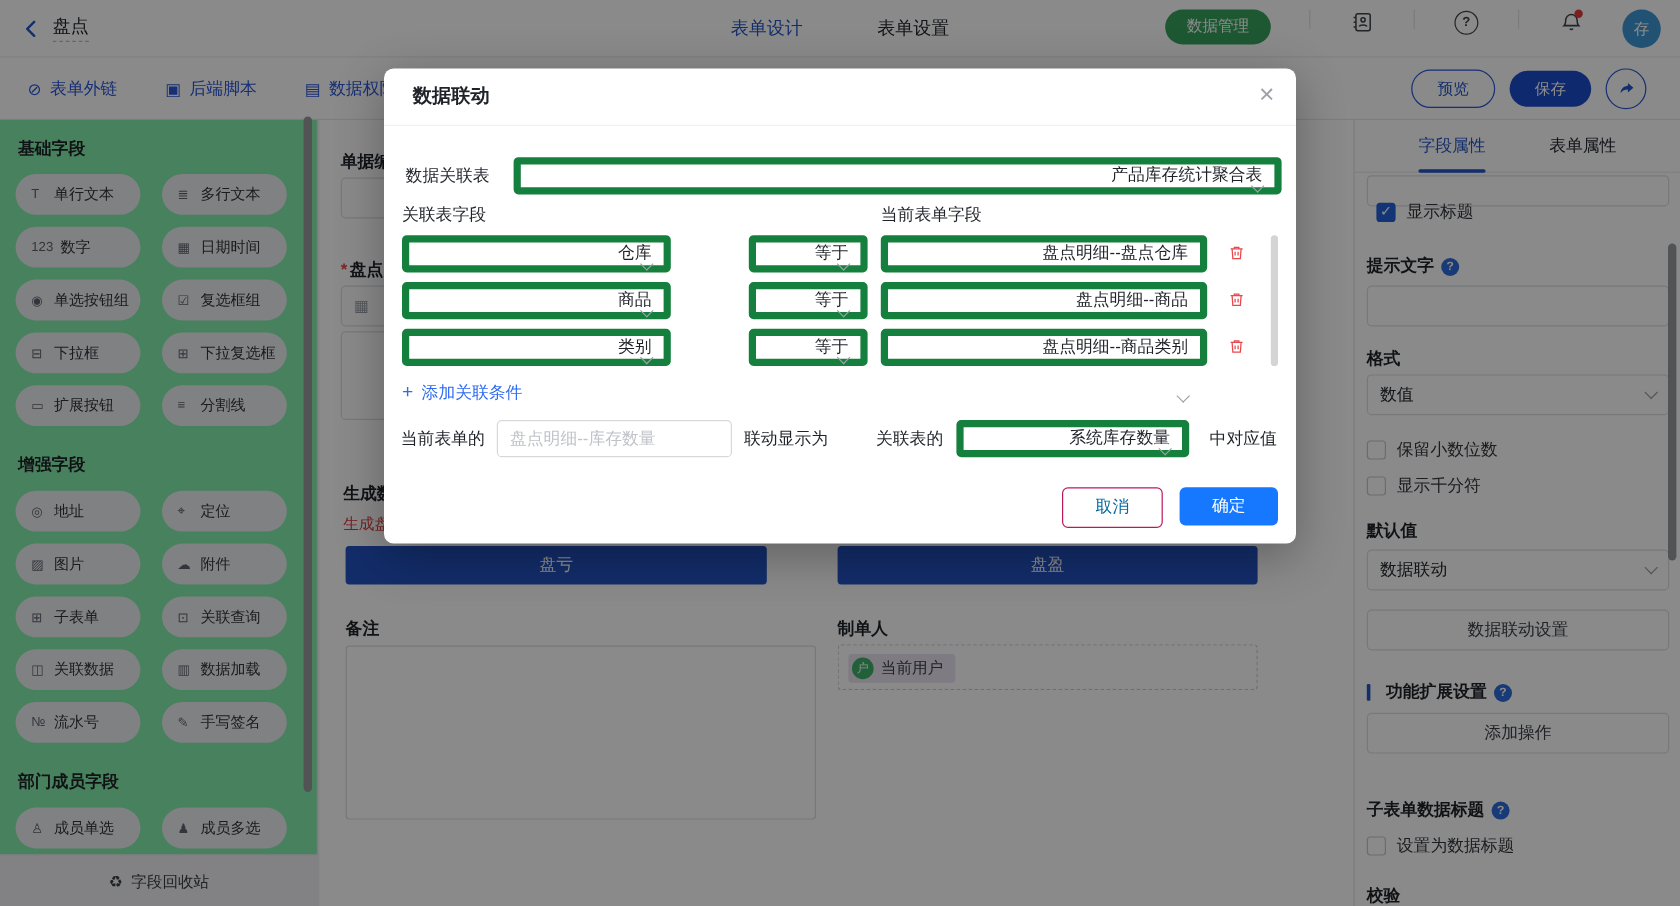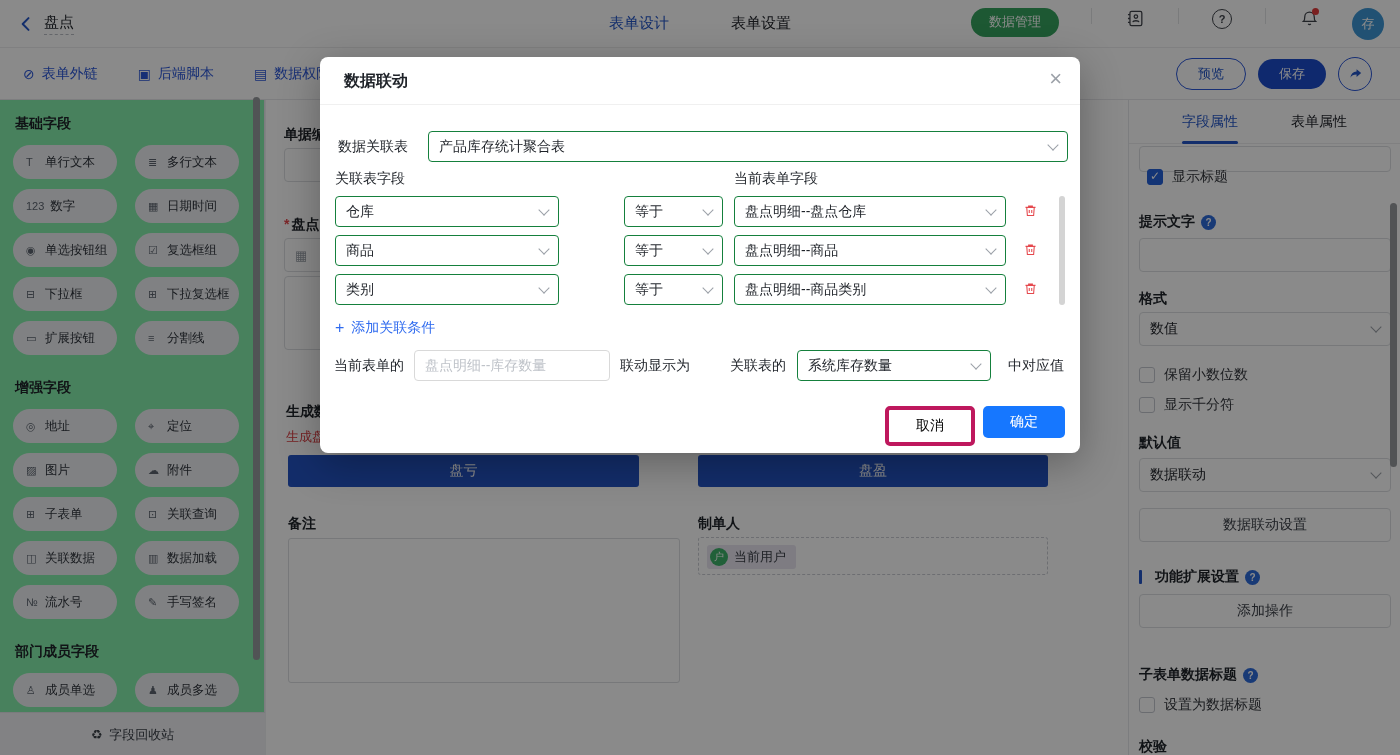--- a/index.html
+++ b/index.html
@@ -67,33 +67,33 @@
   .qbadge{width:15px;height:15px;border-radius:50%;background:#2e6bdb;color:#fff;font-size:10px;font-weight:700;display:inline-flex;align-items:center;justify-content:center;}
   .sect-bar{display:inline-block;width:3px;height:14px;background:#2456c7;margin-right:7px;border-radius:1px;}
   #panel-scroll{position:absolute;left:1390px;top:203px;width:7px;height:264px;border-radius:4px;background:#97999d;z-index:6;}
   
   #dim{position:absolute;inset:0;background:rgba(0,0,0,0.46);z-index:50;}
   
   #modal{position:absolute;left:320px;top:57px;width:760px;height:396px;background:#fff;border-radius:8px;box-shadow:0 10px 40px rgba(0,0,0,0.3);z-index:100;}
   #modal-header{height:47px;border-bottom:1px solid #f0f0f0;position:relative;}
   #modal-title{position:absolute;left:24px;top:0;line-height:47px;font-size:16px;font-weight:700;color:#1f2329;}
   #modal-close{position:absolute;right:18px;top:8px;font-size:22px;color:#9ca1a8;cursor:pointer;line-height:28px;}
-  .sel{display:flex;align-items:center;justify-content:space-between;height:31px;border:1px solid #15803d;border-radius:4px;background:#fff;padding:0 10px;box-sizing:border-box;font-size:14px;color:#1f2329;cursor:pointer;}
+  .sel{display:flex;align-items:flex-end;justify-content:space-between;height:31px;border:6px solid #15803d;border-radius:4px;background:#fff;padding:0 10px;box-sizing:border-box;font-size:14px;color:#1f2329;cursor:pointer;flex-direction:column;}
   .chev{width:7px;height:7px;border-right:1.4px solid #9ba0a8;border-bottom:1.4px solid #9ba0a8;transform:rotate(45deg);margin-top:-4px;flex:none;margin-left:8px;}
   .m-lbl{font-size:14px;color:#1f2329;}
   .m-row{position:relative;height:31px;margin-bottom:8px;}
   .m-sel-a{position:absolute;left:0;top:0;width:224px;}
   .m-sel-b{position:absolute;left:289px;top:0;width:99px;}
   .m-sel-c{position:absolute;left:399px;top:0;width:272px;gap:32px;}
   .m-trash{position:absolute;left:688px;top:7px;cursor:pointer;}
   #modal-rows-scroll{position:absolute;left:739px;top:139px;width:6px;height:109px;border-radius:3px;background:#d4d4d4;}
   #add-link{position:absolute;left:15px;top:262px;display:flex;align-items:center;gap:7px;color:#2f6bef;font-size:14px;cursor:pointer;}
   #m-bottom{position:absolute;left:15px;top:293px;height:31px;width:730px;}
   #m-input{position:absolute;left:79px;top:0;width:196px;height:31px;border:1px solid #d9d9d9;border-radius:4px;box-sizing:border-box;padding:0 10px;display:flex;align-items:center;font-size:14px;color:#bfc3c9;background:#fff;}
-  #m-cancel{position:absolute;left:565px;top:349px;width:82px;height:32px;border:4px solid #be185d;border-radius:5px;background:#fff;color:#000000;font-size:14px;display:flex;align-items:center;justify-content:center;cursor:pointer;}
+  #m-cancel{position:absolute;left:565px;top:349px;width:82px;height:32px;border:1px solid #be185d;border-radius:5px;background:#fff;color:#0369a1;font-size:14px;display:flex;align-items:center;justify-content:center;cursor:pointer;}
   #m-confirm{position:absolute;left:663px;top:349px;width:82px;height:32px;border-radius:5px;background:#1677ff;color:#fff;font-size:14px;display:flex;align-items:center;justify-content:center;cursor:pointer;}
 </style>
 </head>
 <body>
 
 <div id="app">
 
   <div id="topbar">
     <span id="back-btn">
       <svg width="20" height="20" viewBox="0 0 24 24">

